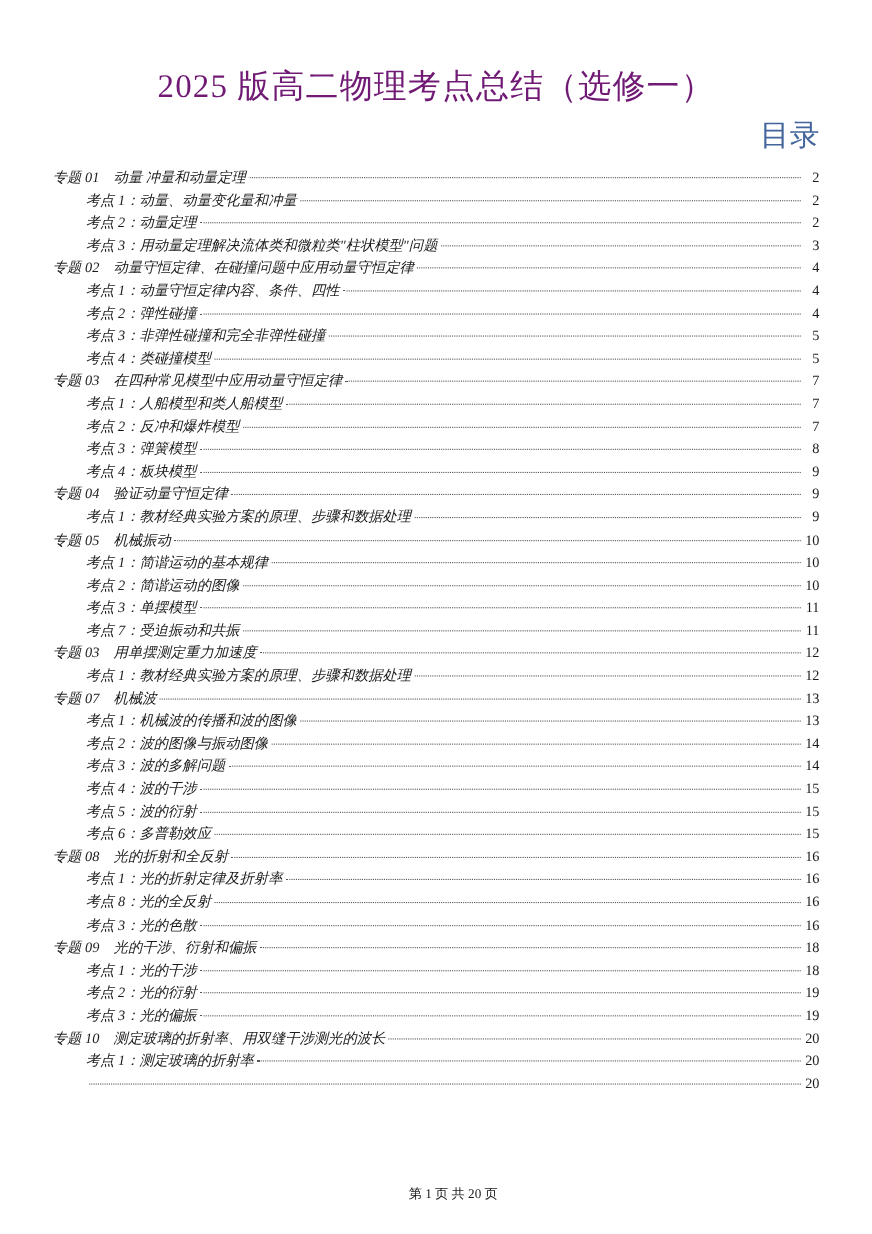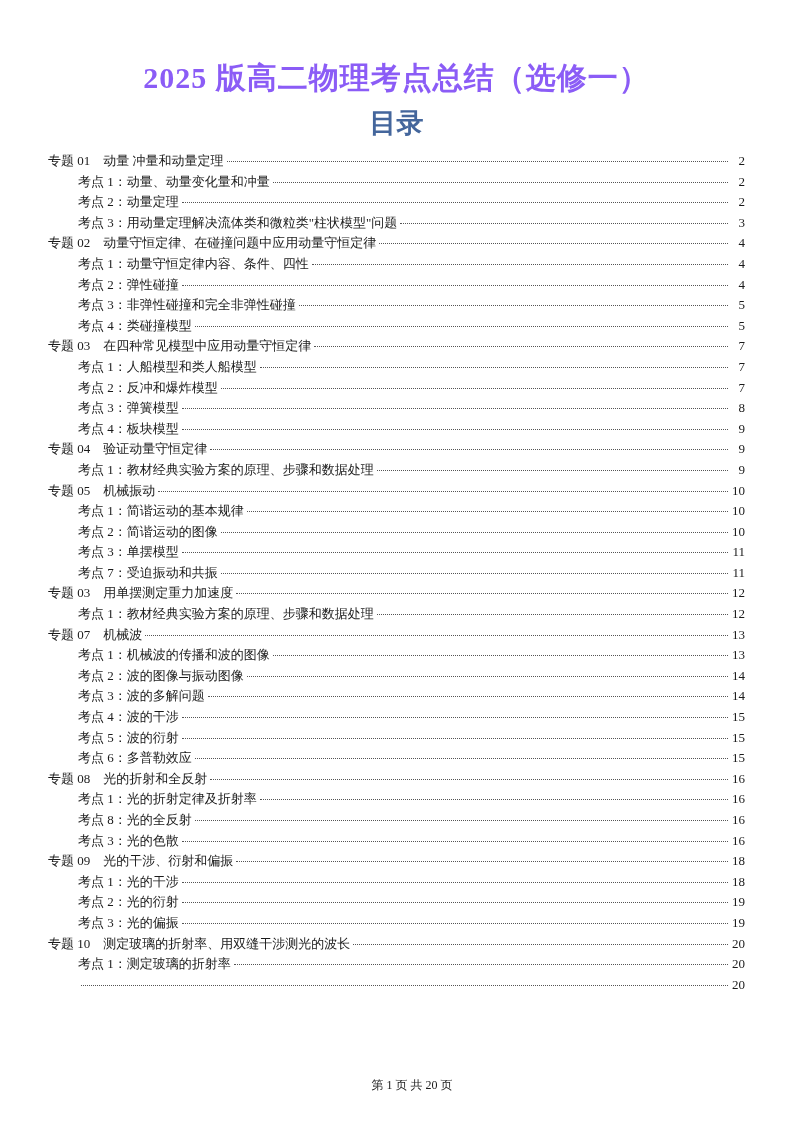--- a/index.html
+++ b/index.html
@@ -11,43 +11,43 @@
     background: #ffffff;
     position: relative;
     font-family: "Liberation Serif", "DejaVu Serif", serif;
     color: #1a1a1a;
     padding: 40px 48px 0 48px;
     overflow: hidden;
   }
   .doc-title {
     text-align: center;
     font-size: 30px;
-    font-weight: bold;
+    font-weight: normal;
     letter-spacing: 1px;
     margin: 18px 0 6px 0;
-    color: #8b5cf6;
+    color: #701a75;
   }
   .toc-heading {
-    text-align: center;
+    text-align: right;
     font-size: 27px;
-    font-weight: bold;
+    font-weight: normal;
     margin: 4px 0 10px 0;
   }
   .toc-list {
     width: 100%;
   }
   .toc-row {
     display: flex;
     align-items: baseline;
     font-size: 13px;
     line-height: 20.6px;
     white-space: nowrap;
   }
   .toc-row.level-2 { padding-left: 30px; }
-  .toc-label { flex: 0 0 auto; }
+  .toc-label { flex: 0 0 auto; font-style: italic; }
   .toc-leader {
     flex: 1 1 auto;
     border-bottom: 1.5px dotted #555;
     margin: 0 3px;
     transform: translateY(-3px);
     min-width: 10px;
   }
   .toc-page {
     flex: 0 0 auto;
     min-width: 14px;

